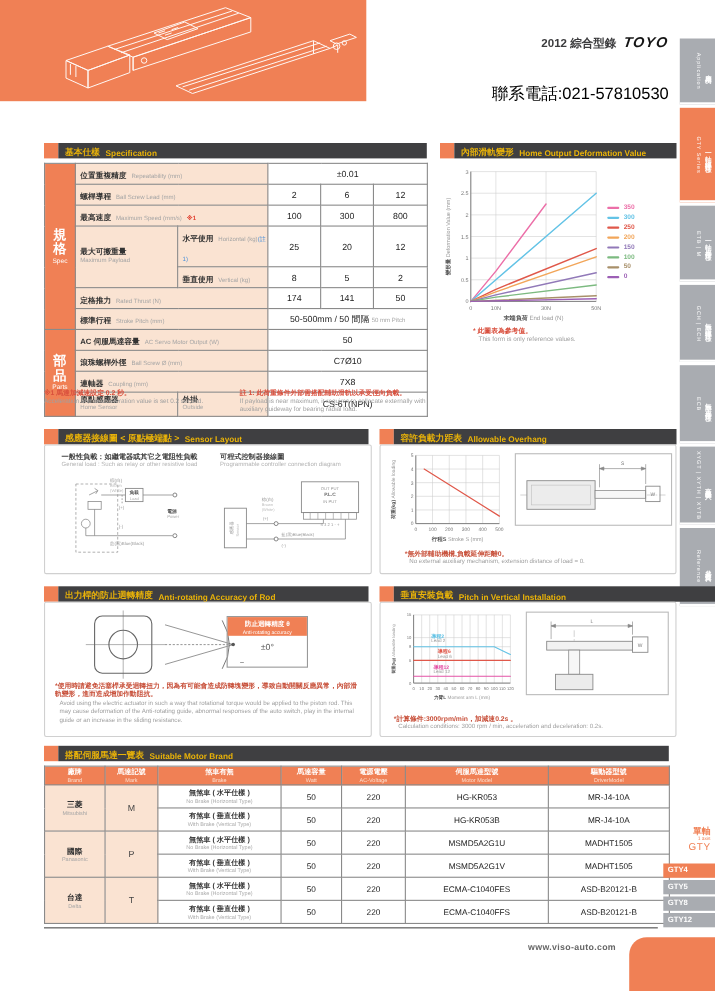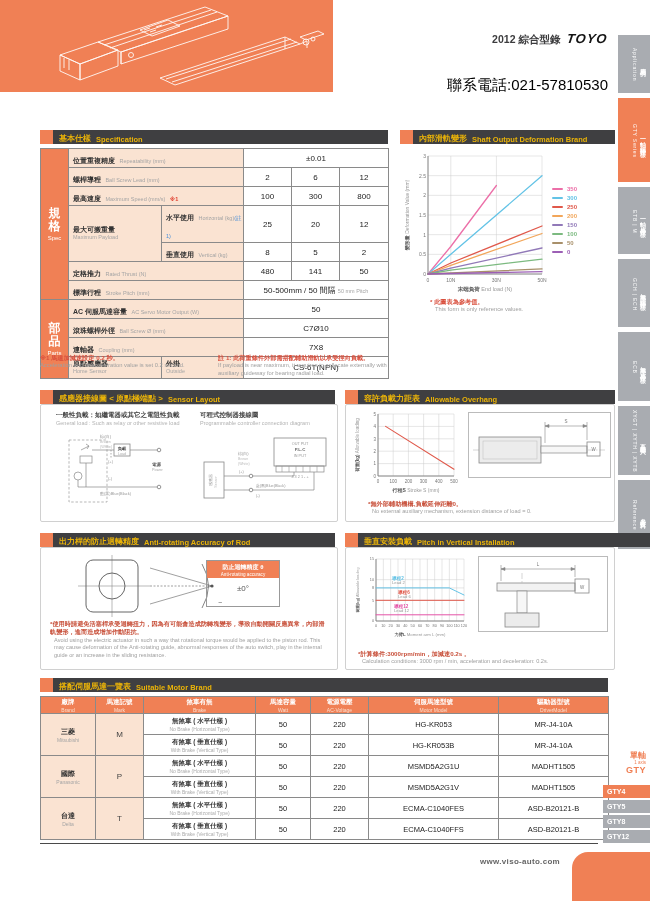--- a/index.html
+++ b/index.html
@@ -77,21 +77,21 @@
   .mbrake .cn{display:block;font-size:6.5px;font-weight:bold;color:#333}
   .mbrake .en{display:block;font-size:5px;color:#ababab}
   .mval{font-size:7.5px;color:#222}
   
   .rule{position:absolute;left:40px;top:843px;width:558px;height:1px;background:#4a4a4a}
   .site{position:absolute;right:90px;top:857px;font-size:8px;font-weight:bold;color:#666;letter-spacing:.3px}
   .blob{position:absolute;left:572px;top:852px;width:78px;height:49px;background:#F08055;border-top-left-radius:16px}
   .gty-group{position:absolute;right:4px;top:751px;text-align:right;color:#F08055;line-height:1.15}
   .gty-group .g1{display:block;font-size:8px;font-weight:bold}
   .gty-group .g2{display:block;font-size:4.5px}
-  .gty-group .g3{display:block;font-size:9px;font-weight:bold;letter-spacing:.5px}
+  .gty-group .g3{display:block;font-size:9px;font-weight:normal;letter-spacing:.5px}
   .mtab{position:absolute;left:603px;width:47px;height:13px;background:#A9ACB1;color:#fff;font-size:7px;font-weight:bold;line-height:13px;padding-left:4px}
   .mtab.active{background:#F08055}
   svg text{font-family:"Liberation Sans","DejaVu Sans",sans-serif}
 </style>
 </head>
 <body>
 
 <div class="hero">
   <svg width="333" height="92" viewBox="0 0 333 92">
     <g stroke="#ffffff" stroke-width="0.9" fill="none" opacity="0.95">
@@ -168,21 +168,21 @@
   <div class="sq"></div>
   <div class="bar">
       <span class="cn">基本仕樣</span>
       <span class="en">Specification</span>
     </div>
 </div>
 <div class="sec" style="left:400px;top:130px;width:215px">
   <div class="sq"></div>
   <div class="bar">
       <span class="cn">內部滑軌變形</span>
-      <span class="en">Shaft Output Deformation Brand</span>
+      <span class="en">Home Output Deformation Value</span>
     </div>
 </div>
 <div class="sec" style="left:40px;top:390px;width:295px">
   <div class="sq"></div>
   <div class="bar">
       <span class="cn">感應器接線圖 &lt; 原點極端點 &gt;</span>
       <span class="en">Sensor Layout</span>
     </div>
 </div>
 <div class="sec" style="left:345px;top:390px;width:270px">
@@ -255,21 +255,21 @@
     <td class="val">12</td>
   </tr>
   <tr style="height:18px">
     <td class="lbl"><span class="cn">垂直使用</span> <span class="en">Vertical (kg)</span></td>
     <td class="val">8</td>
     <td class="val">5</td>
     <td class="val">2</td>
   </tr>
   <tr style="height:18px">
     <td class="lbl" colspan="2"><span class="cn">定格推力</span> <span class="en">Rated Thrust (N)</span></td>
-    <td class="val">480</td>
+    <td class="val">174</td>
     <td class="val">141</td>
     <td class="val">50</td>
   </tr>
   <tr style="height:18px">
     <td class="lbl" colspan="2"><span class="cn">標準行程</span> <span class="en">Stroke Pitch (mm)</span></td>
     <td class="val" colspan="3"><span>50-500mm / 50 間隔</span> <span class="vsub">50 mm Pitch</span></td>
   </tr>
   <tr style="height:18px">
     <td class="band" rowspan="4">
           <span class="big">部品</span>

